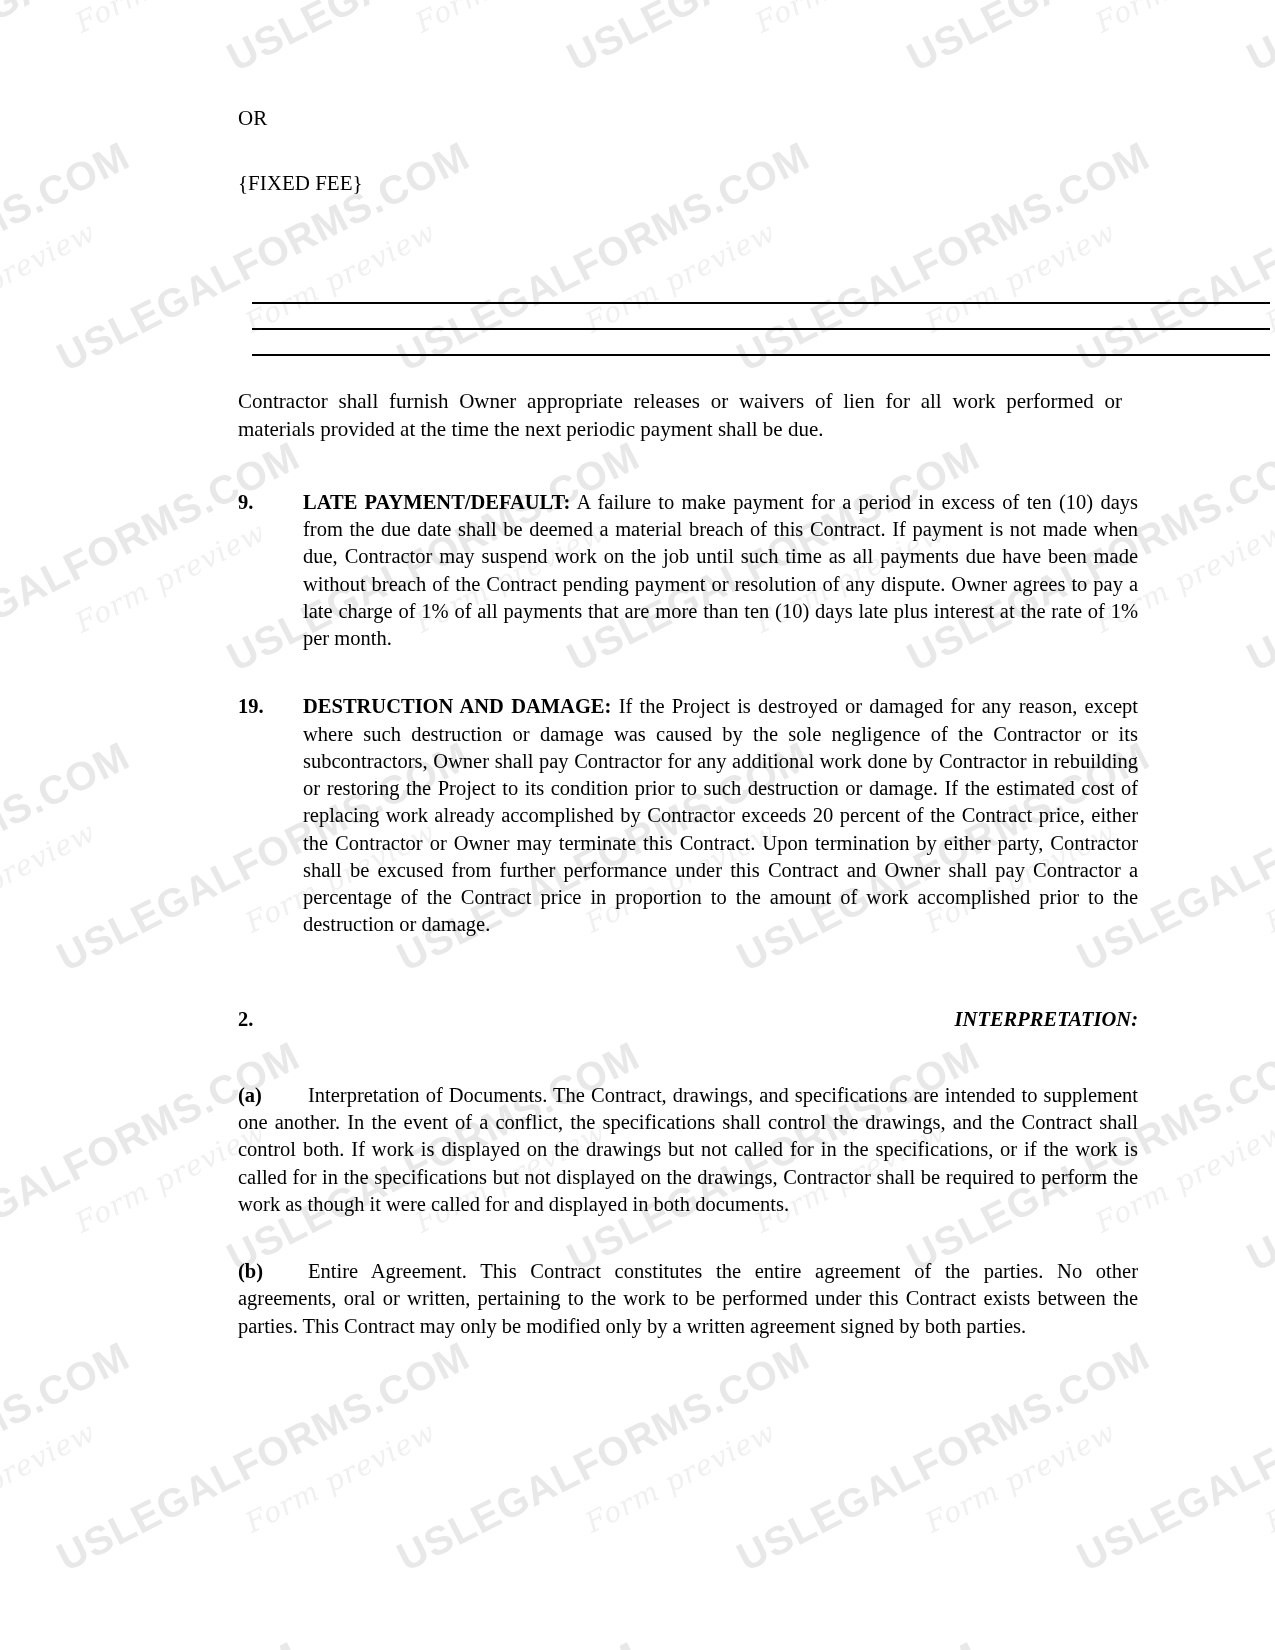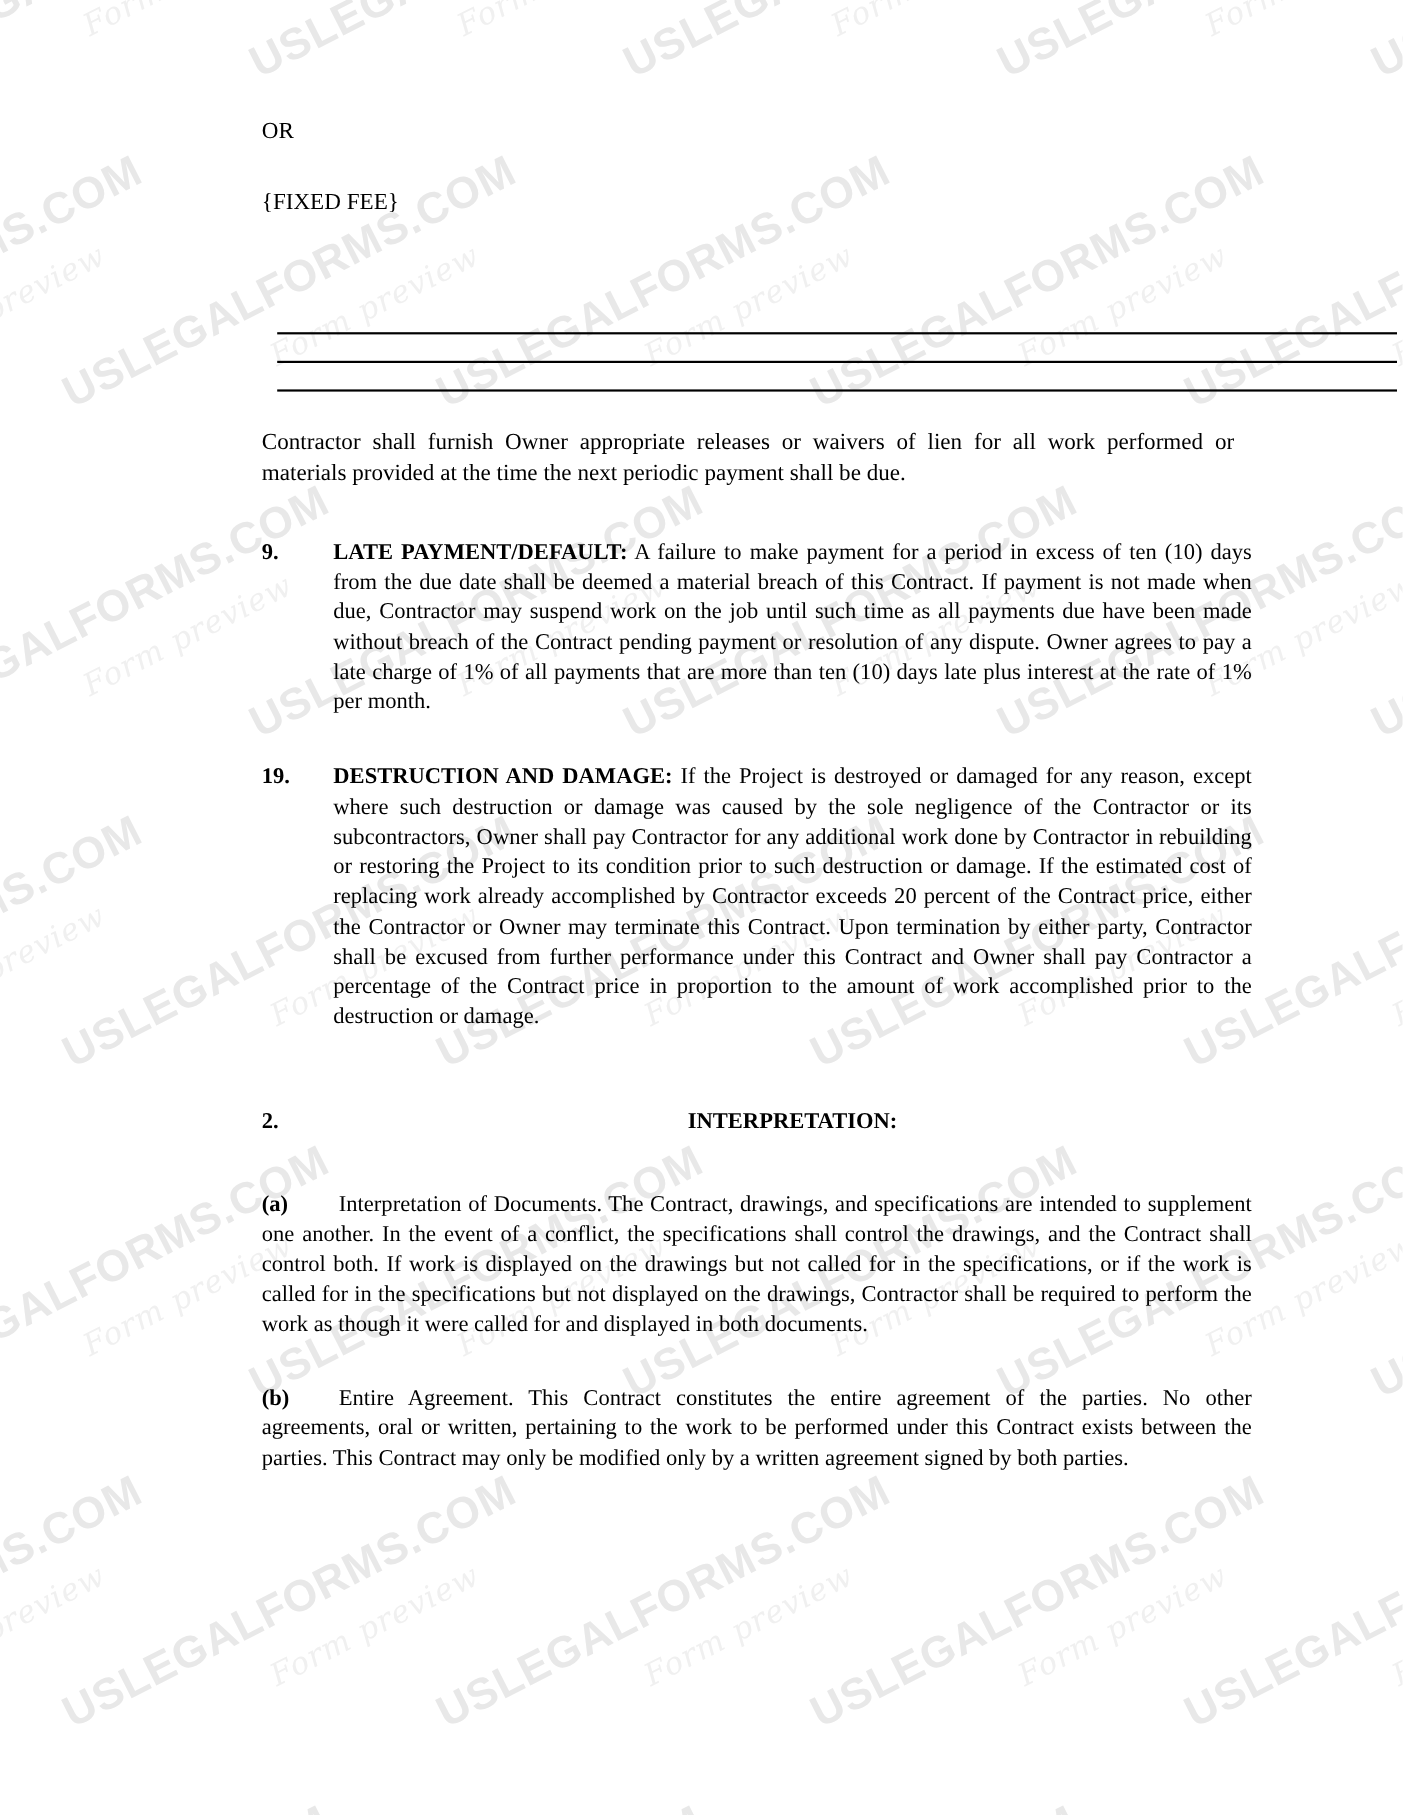--- a/index.html
+++ b/index.html
@@ -84,21 +84,21 @@
     font-size: 20.5px;
     line-height: 1.33;
     text-align: left;
   }
   .clause-text {
     font-size: 20.5px;
     line-height: 1.33;
     text-align: justify;
     text-justify: inter-word;
   }
-  .clause-text.nojust { text-align: center; }
+  .clause-text.nojust { text-align: right; font-style: italic; }
   .hd { font-weight: bold; }
 
   
   .sub {
     position: relative;
     padding-left: 0;
     margin: 0 0 22px 0;
     font-size: 20.5px;
     line-height: 1.33;
     text-align: justify;

